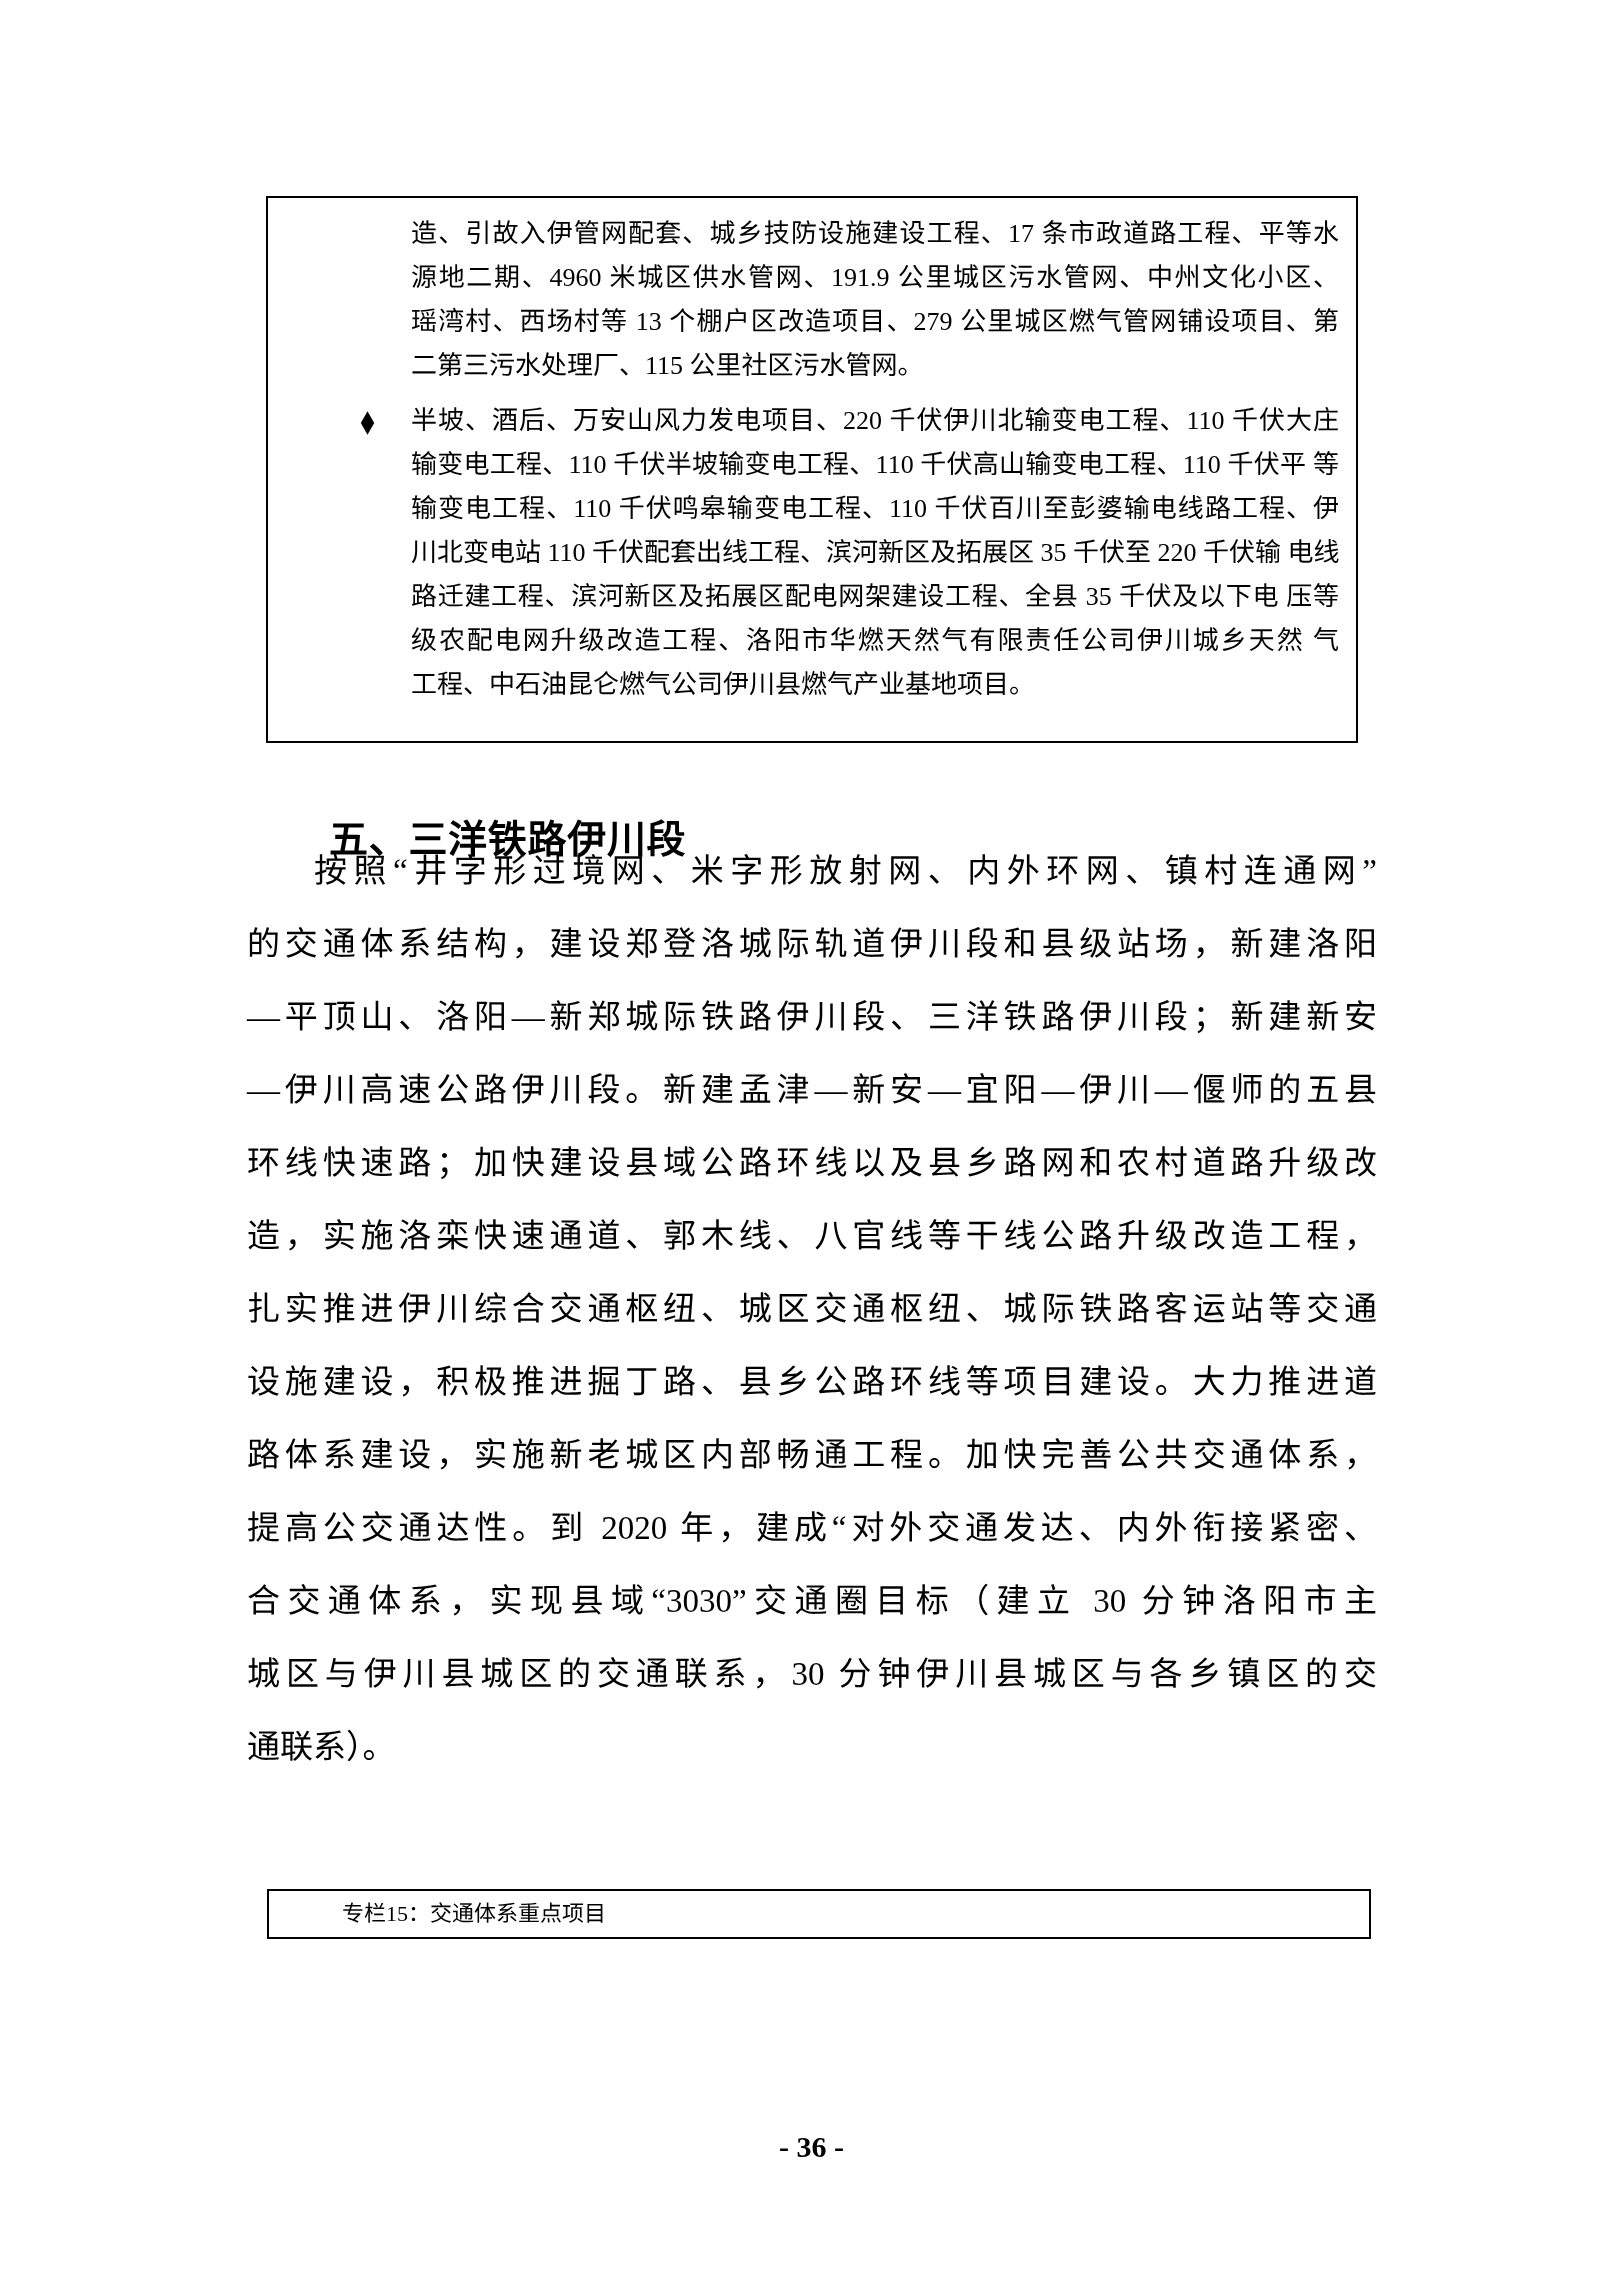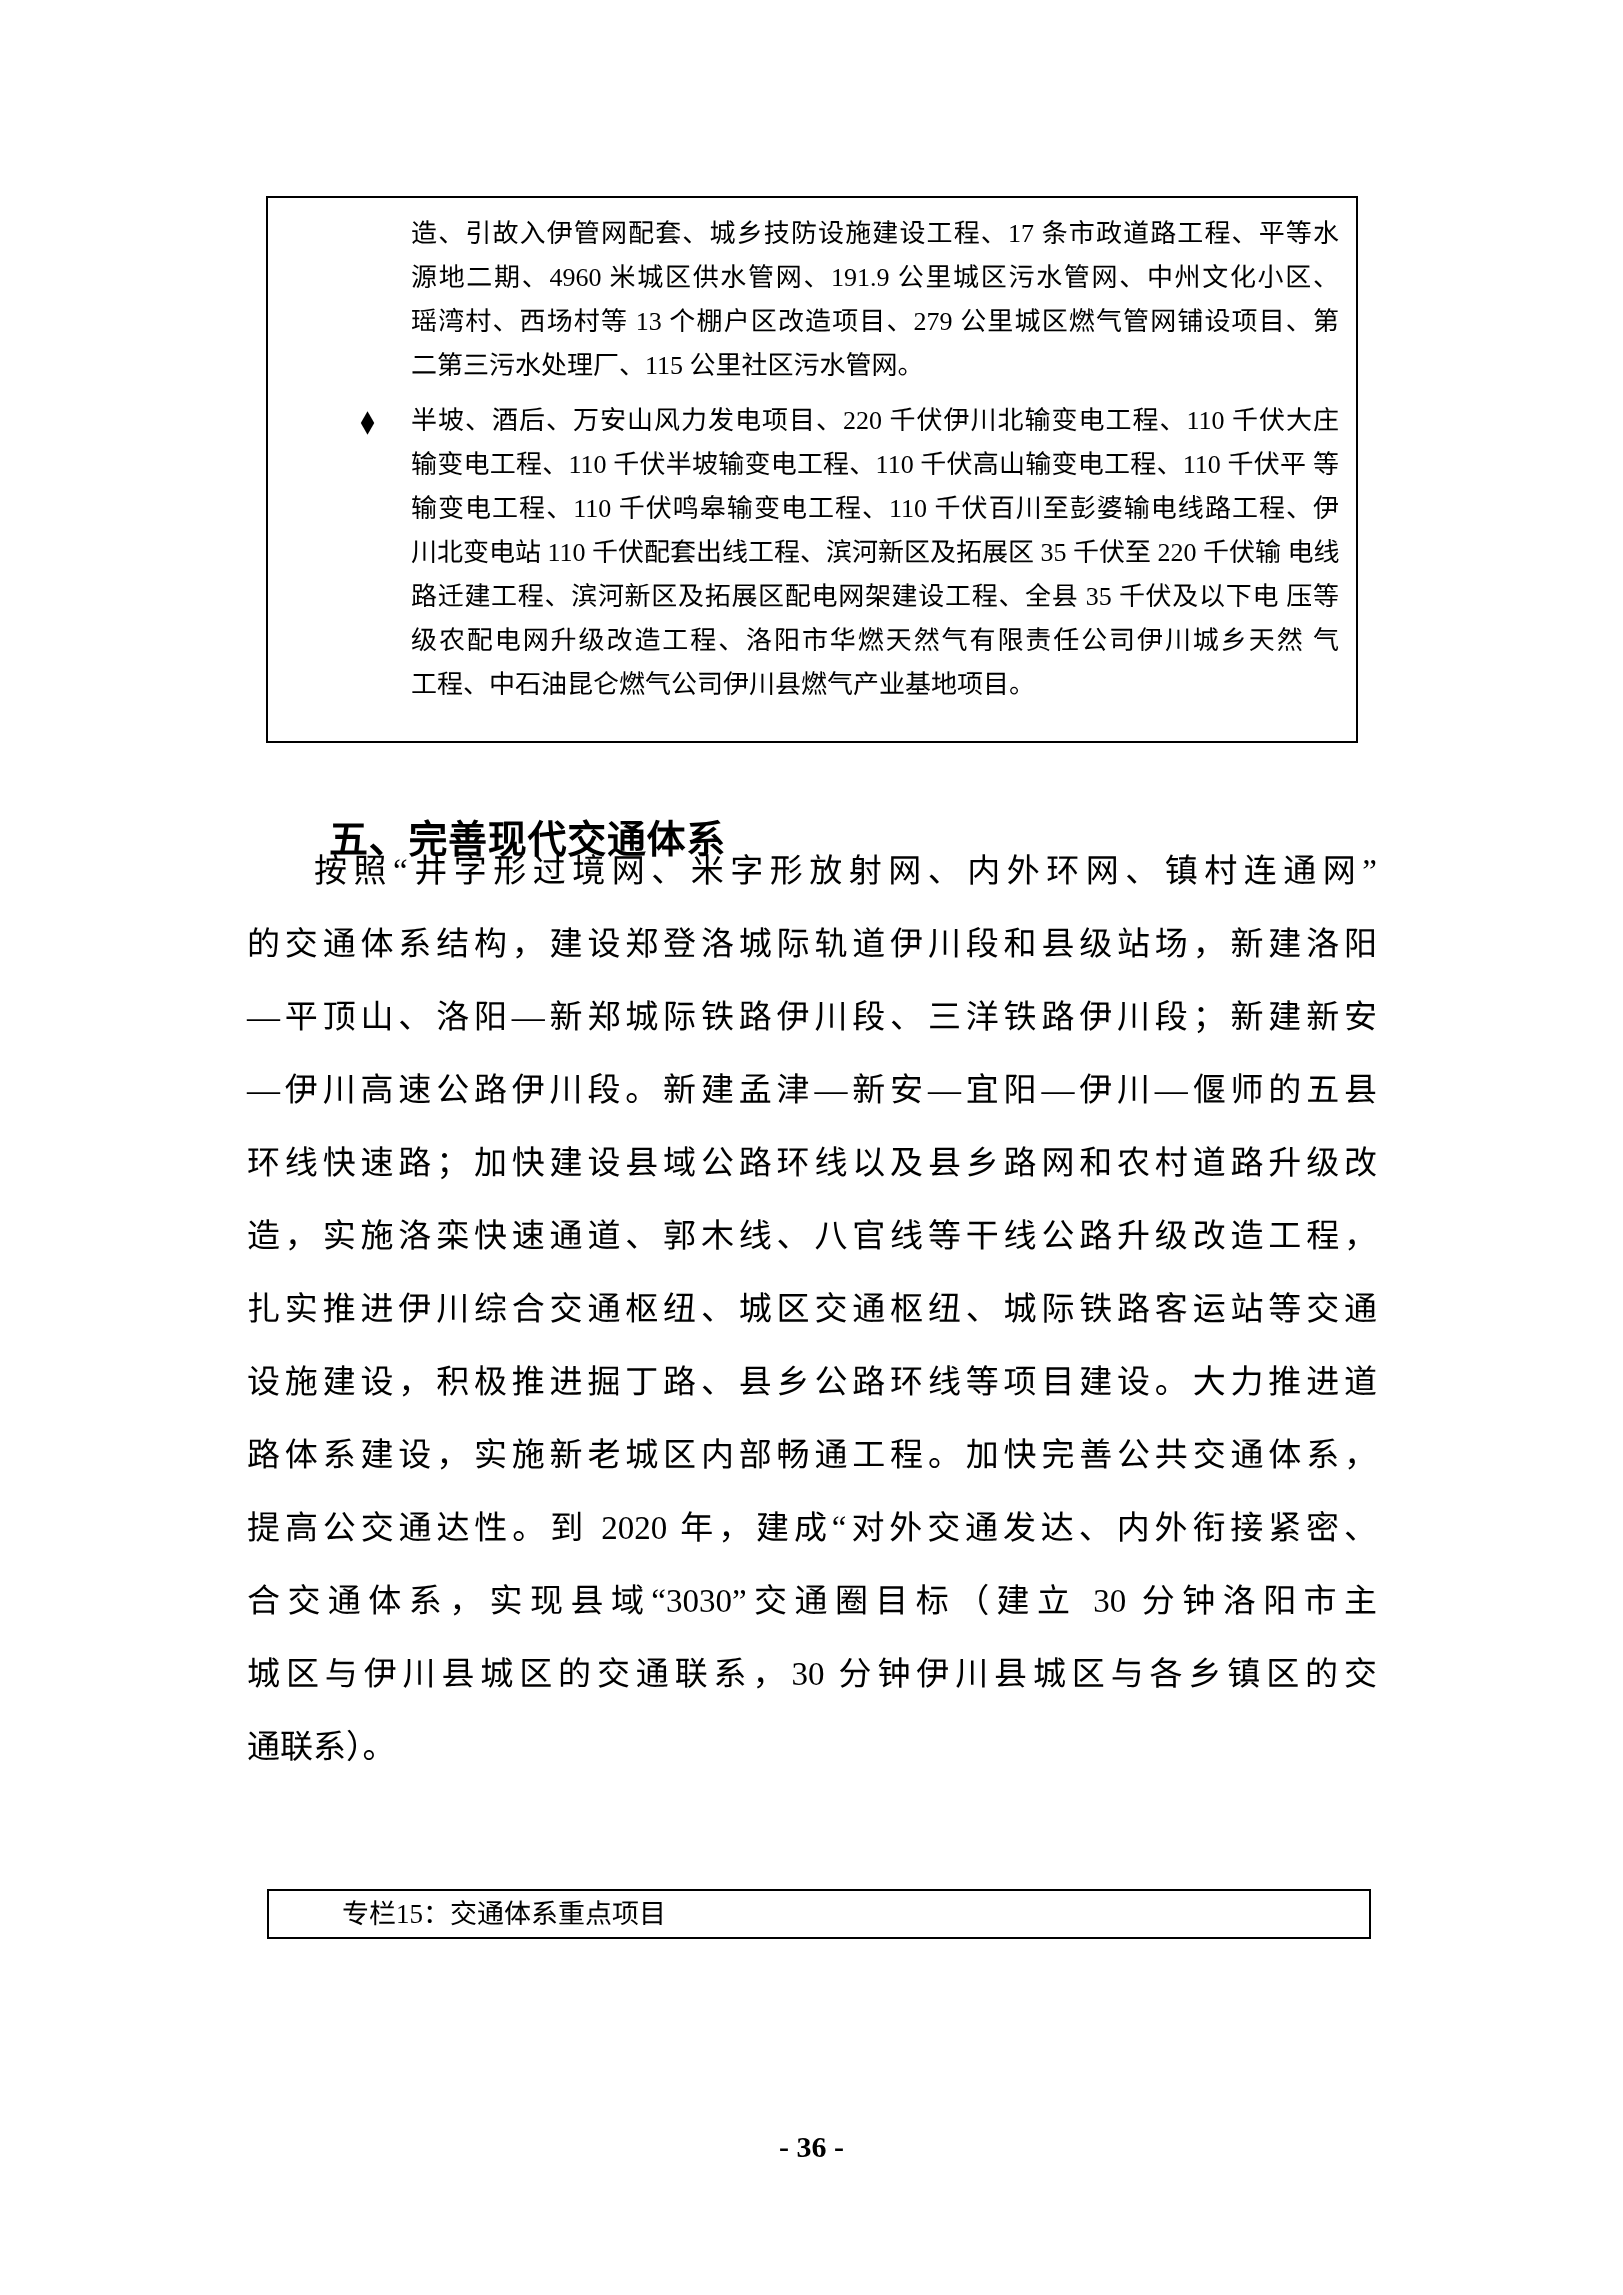--- a/index.html
+++ b/index.html
@@ -78,21 +78,21 @@
     left: 267px; top: 1889px;
     width: 1104px; height: 50px;
     border: 2px solid #000000;
     box-sizing: border-box;
   }
   .bottom-box-label {
     position: absolute;
     left: 73px; top: 0;
     right: 13.6px;
     line-height: 46px;
-    font-size: 27px;
+    font-size: 22px;
     white-space: nowrap;
   }
 
   
   .page-number {
     position: absolute;
     left: 0; top: 2130px;
     width: 100%;
     text-align: center;
     font-size: 30px;
@@ -119,21 +119,21 @@
         <div class="ln">输变电工程、110 千伏半坡输变电工程、110 千伏高山输变电工程、110 千伏平 等</div>
         <div class="ln">输变电工程、110 千伏鸣皋输变电工程、110 千伏百川至彭婆输电线路工程、伊</div>
         <div class="ln">川北变电站 110 千伏配套出线工程、滨河新区及拓展区 35 千伏至 220 千伏输 电线</div>
         <div class="ln">路迁建工程、滨河新区及拓展区配电网架建设工程、全县 35 千伏及以下电 压等</div>
         <div class="ln">级农配电网升级改造工程、洛阳市华燃天然气有限责任公司伊川城乡天然 气</div>
         <div class="ln last">工程、中石油昆仑燃气公司伊川县燃气产业基地项目。</div>
       </div>
     </div>
   </section>
 
-  <h2 class="heading">五、完善现代交通体系</h2>
+  <h2 class="heading">五、三洋铁路伊川段</h2>
 
   <div class="body-text">
     <div class="ln indent2">按照“井字形过境网、米字形放射网、内外环网、镇村连通网”</div>
     <div class="ln">的交通体系结构，建设郑登洛城际轨道伊川段和县级站场，新建洛阳</div>
     <div class="ln">—平顶山、洛阳—新郑城际铁路伊川段、三洋铁路伊川段；新建新安</div>
     <div class="ln">—伊川高速公路伊川段。新建孟津—新安—宜阳—伊川—偃师的五县</div>
     <div class="ln">环线快速路；加快建设县域公路环线以及县乡路网和农村道路升级改</div>
     <div class="ln">造，实施洛栾快速通道、郭木线、八官线等干线公路升级改造工程，</div>
     <div class="ln">扎实推进伊川综合交通枢纽、城区交通枢纽、城际铁路客运站等交通</div>
     <div class="ln">设施建设，积极推进掘丁路、县乡公路环线等项目建设。大力推进道</div>

